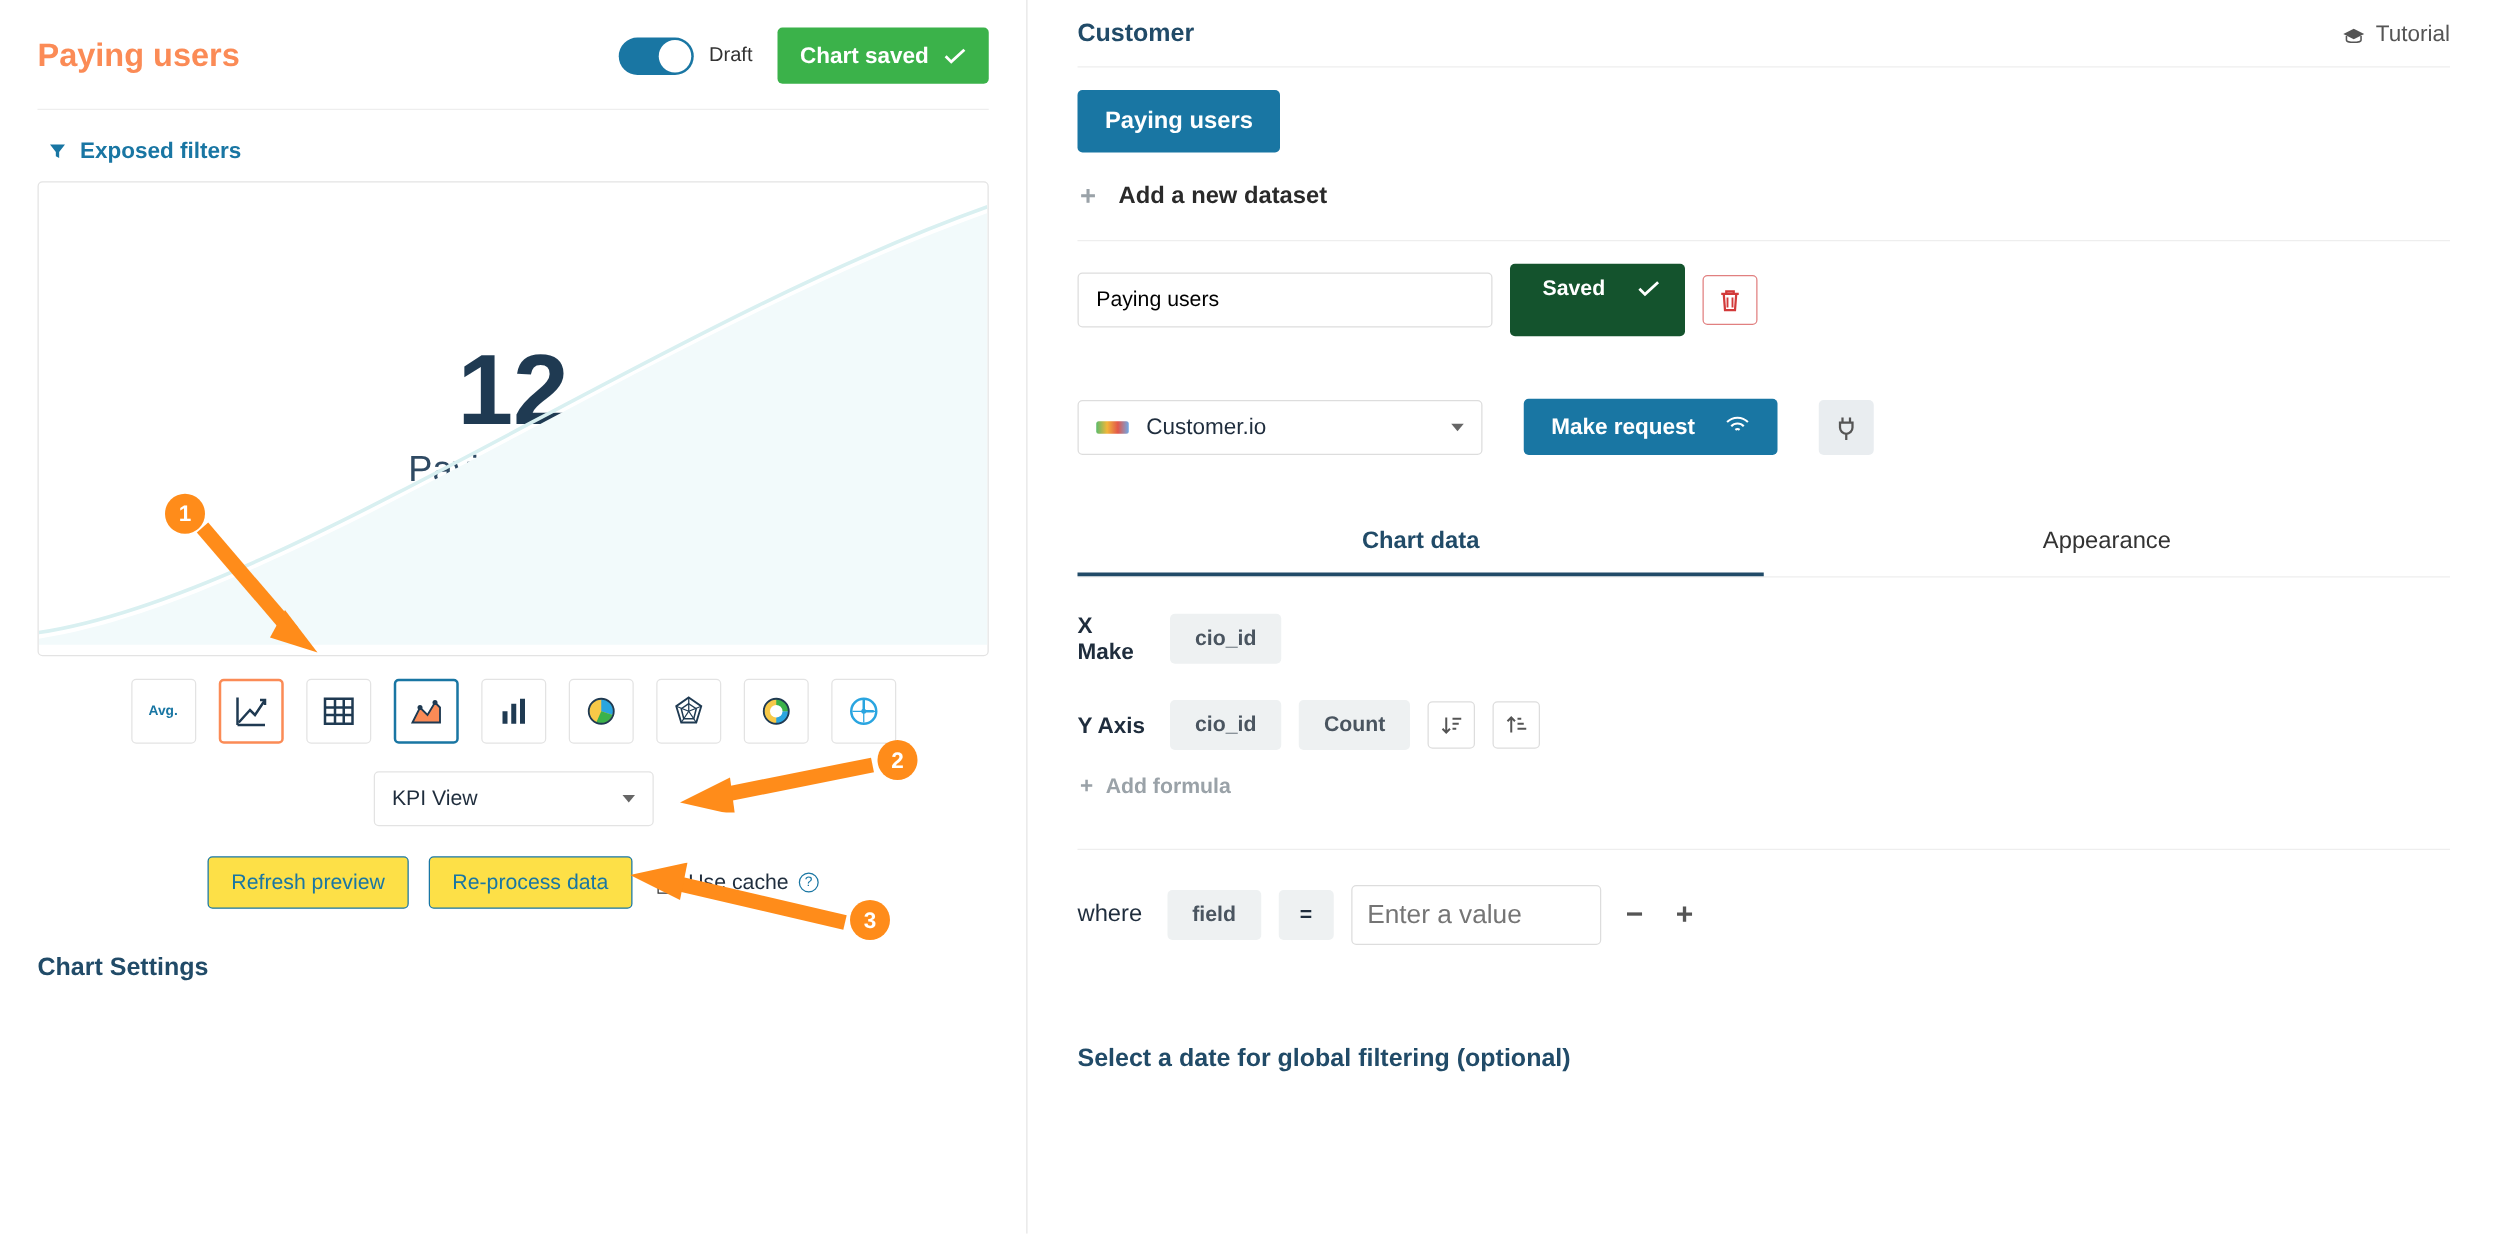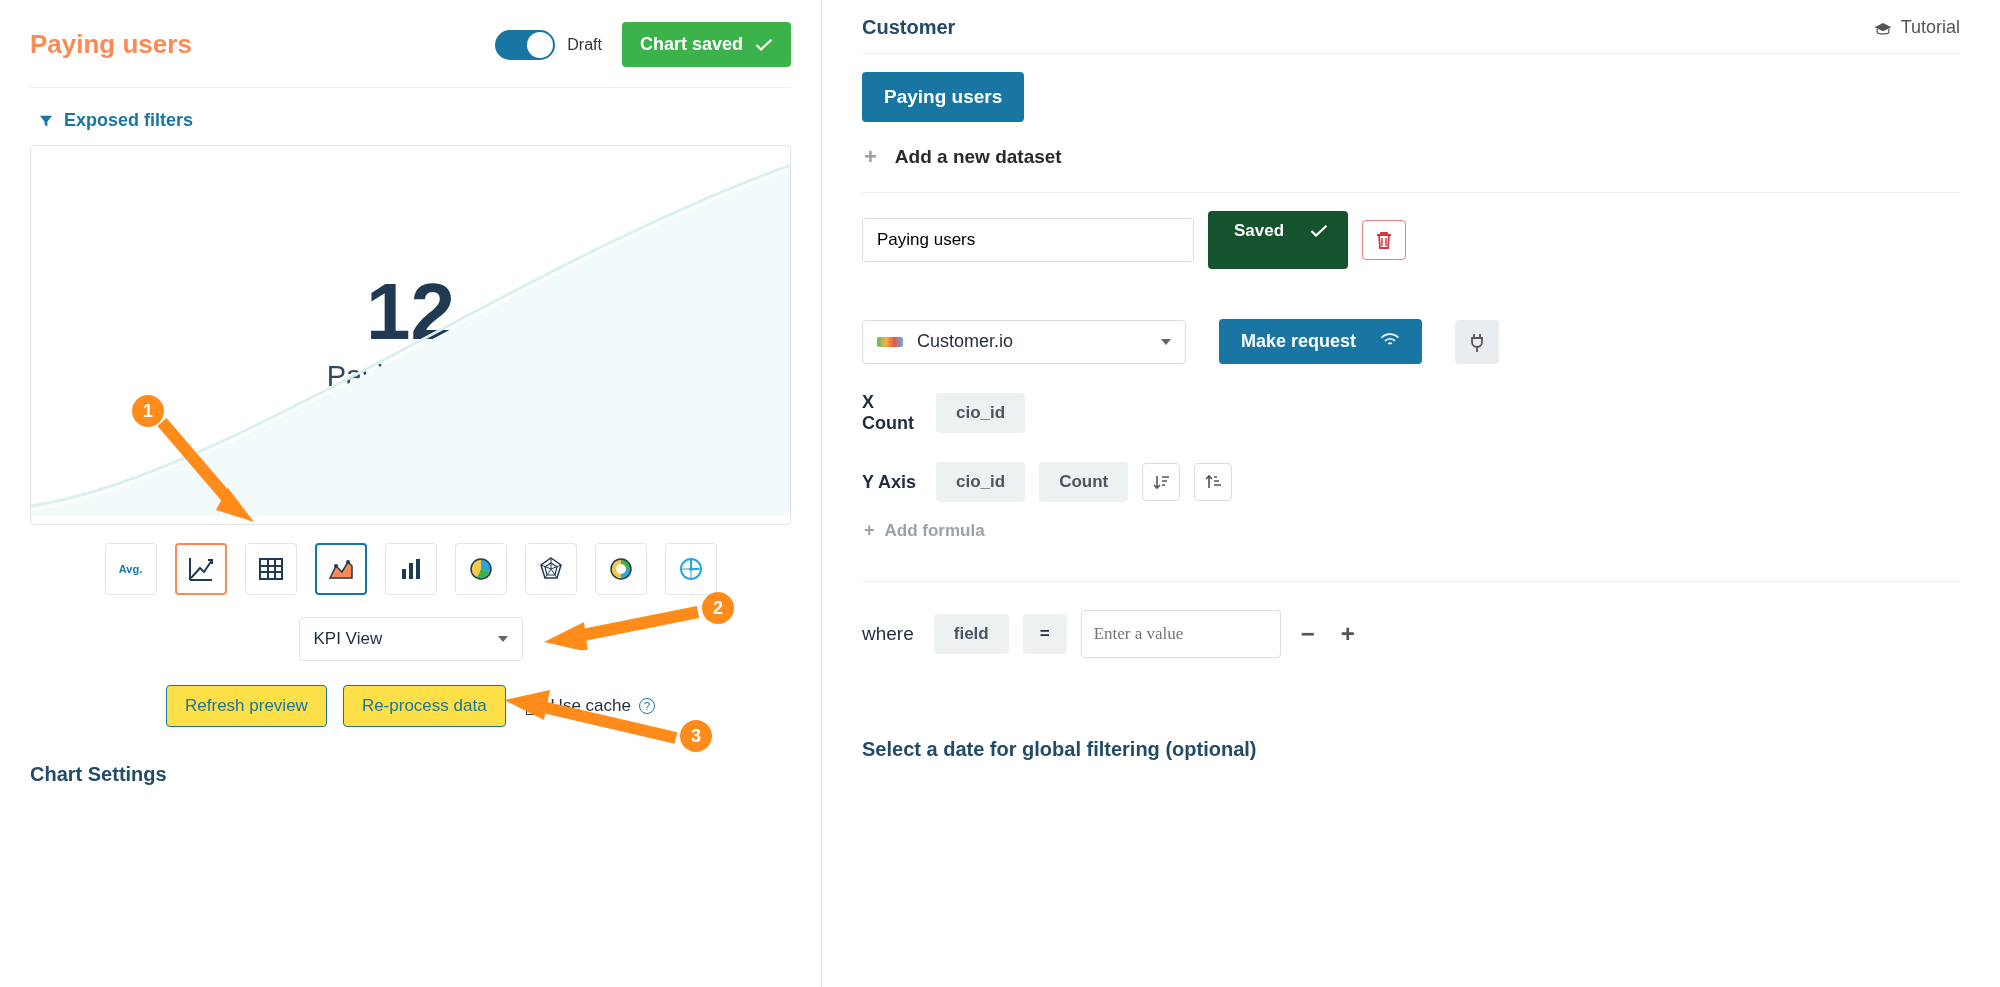--- a/index.html
+++ b/index.html
@@ -169,21 +169,21 @@
   .divider2 { border-top: 1px solid #eee; margin: 40px 0 28px 0; }
 
   .where-row { display: flex; align-items: center; gap: 14px; }
   .where-label { font-size: 19px; margin-right: 6px; }
   .eq-chip {
     background: #eef1f2; border-radius: 4px; width: 44px; height: 40px;
     display:flex; align-items:center; justify-content:center; font-weight:700;
   }
   .value-input {
     width: 200px; height: 48px; border: 1px solid #ddd; border-radius: 4px;
-    padding: 0 12px; font-size: 17px; font-family: Liberation Serif, serif;
+    padding: 0 12px; font-size: 21px;
   }
   .pm-btn { color: #555; font-size: 24px; font-weight: 700; width: 26px; text-align: center; cursor: pointer; }
 
   .global-filter-h { margin-top: 80px; color: #214b68; font-weight: 700; font-size: 20px; }
 
   .tri-down { width: 0; height: 0; border-left: 5px solid transparent; border-right: 5px solid transparent; border-top: 6px solid #666; }
 
   
   .ghost-line {
     position:absolute; left:0; right:0; top:0; bottom:0;
@@ -387,23 +387,27 @@
           <path d="M2 8 a14 14 0 0 1 20 0 M6 12 a8 8 0 0 1 12 0 M10 15.5 a3 3 0 0 1 4 0" stroke="#fff" stroke-width="2" fill="none"></path>
         </svg>
     </button>
     <div class="plug-btn">
       <svg width="16" height="20" viewBox="0 0 16 20">
           <path d="M5 2v4M11 2v4M3 6h10v4a5 5 0 0 1-10 0zM8 15v5" stroke="#555" stroke-width="1.8" fill="none"></path>
         </svg>
     </div>
   </div>
 
+  <div class="tabs-row">
+    <div class="tab active">Chart data</div>
+    <div class="tab inactive">Appearance</div>
+  </div>
 
   <div class="axis-row">
-    <div class="axis-label">X Count</div>
+    <div class="axis-label">X Make</div>
     <div class="chip">cio_id</div>
   </div>
 
   <div class="axis-row">
     <div class="axis-label">Y Axis</div>
     <div class="chip">cio_id</div>
     <div class="chip">Count</div>
     <div class="sort-btn">
       <svg width="18" height="18" viewBox="0 0 18 18">
           <path d="M5 3v12M2 12l3 3 3-3M10 4h7M10 8h5M10 12h3" stroke="#555" stroke-width="1.6" fill="none"></path>

